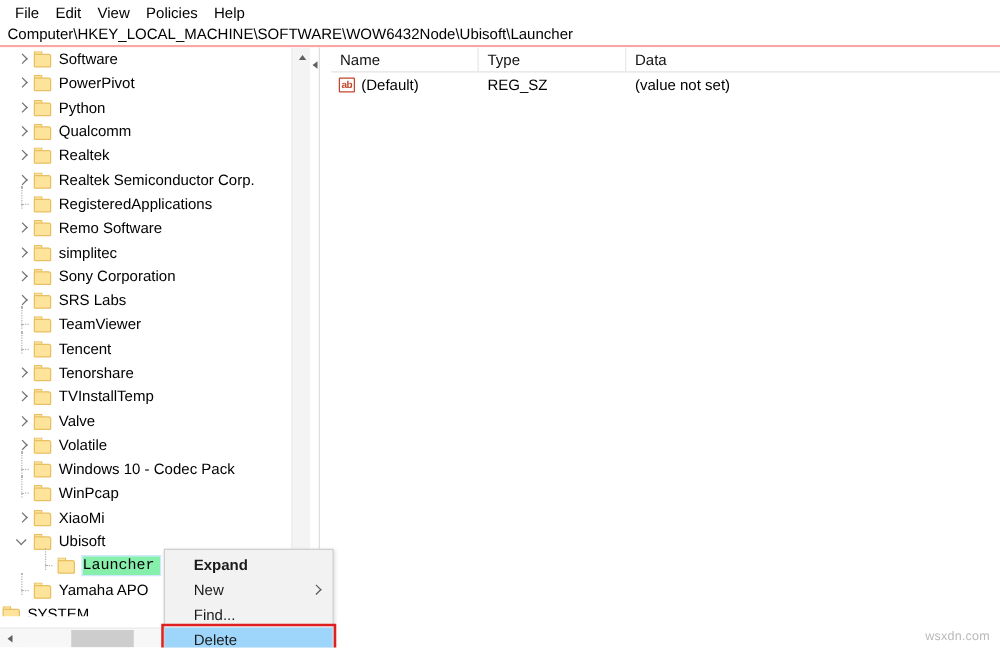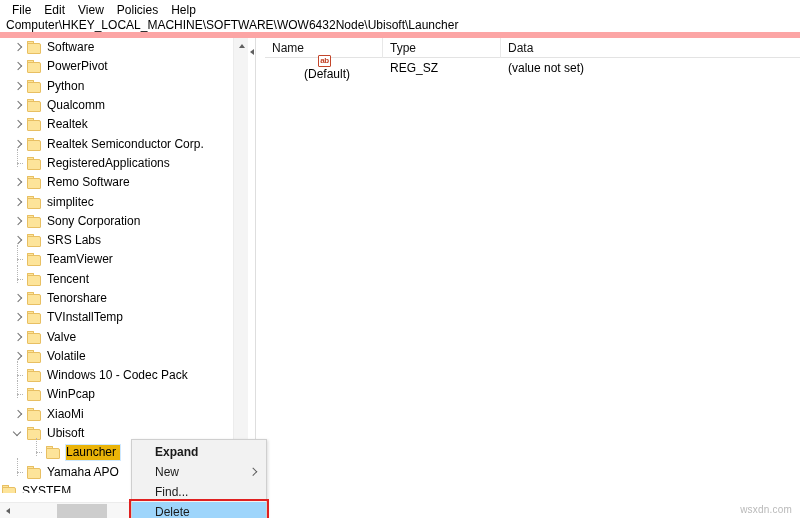--- a/index.html
+++ b/index.html
@@ -35,21 +35,21 @@
     line-height: 14px;
     white-space: nowrap;
     cursor: default;
   }
 
   
   .addressbar {
     position: absolute; left: 0; top: 19px;
     width: 800px; height: 19px;
     background: #ffffff;
-    border-bottom: 6px solid #fca5a5;
+    border-bottom: 2px solid #fca5a5;
     display: flex;
     align-items: center;
     padding-left: 6px;
   }
   .address-text {
     font-size: 12px;
     color: #000;
     white-space: nowrap;
     line-height: 15px;
   }
@@ -152,22 +152,23 @@
     border-bottom: none;
     border-radius: 1px 1px 0 0;
   }
   .tlabel {
     font-size: 12px;
     line-height: 15px;
     color: #000;
     padding-right: 4px;
   }
   .tnode.selected .tlabel {
-    background: #eab308;
+    background: #86efac;
     outline: 1px solid #cde8ff;
+    font-family: Liberation Mono, monospace;
   }
 
   
   .rootrow {
     position: relative;
     height: 19.3px;
     display: flex;
     align-items: center;
     white-space: nowrap;
   }
@@ -293,21 +294,21 @@
   }
   .lcell {
     display: flex;
     align-items: center;
     font-size: 12px;
     color: #000;
     padding-left: 7px;
     white-space: nowrap;
     overflow: hidden;
   }
-  .lcell.c-name { width: 118px; padding-left: 6px; flex-direction: column; }
+  .lcell.c-name { width: 118px; padding-left: 6px; }
   .lcell.c-type { width: 118px; }
   .lcell.c-data { width: 299px; }
   .abicon {
     width: 13px; height: 12px;
     min-width: 13px;
     margin-right: 5px;
     background: #ffffff;
     border: 1px solid #c3452a;
     border-radius: 1px;
     position: relative;

